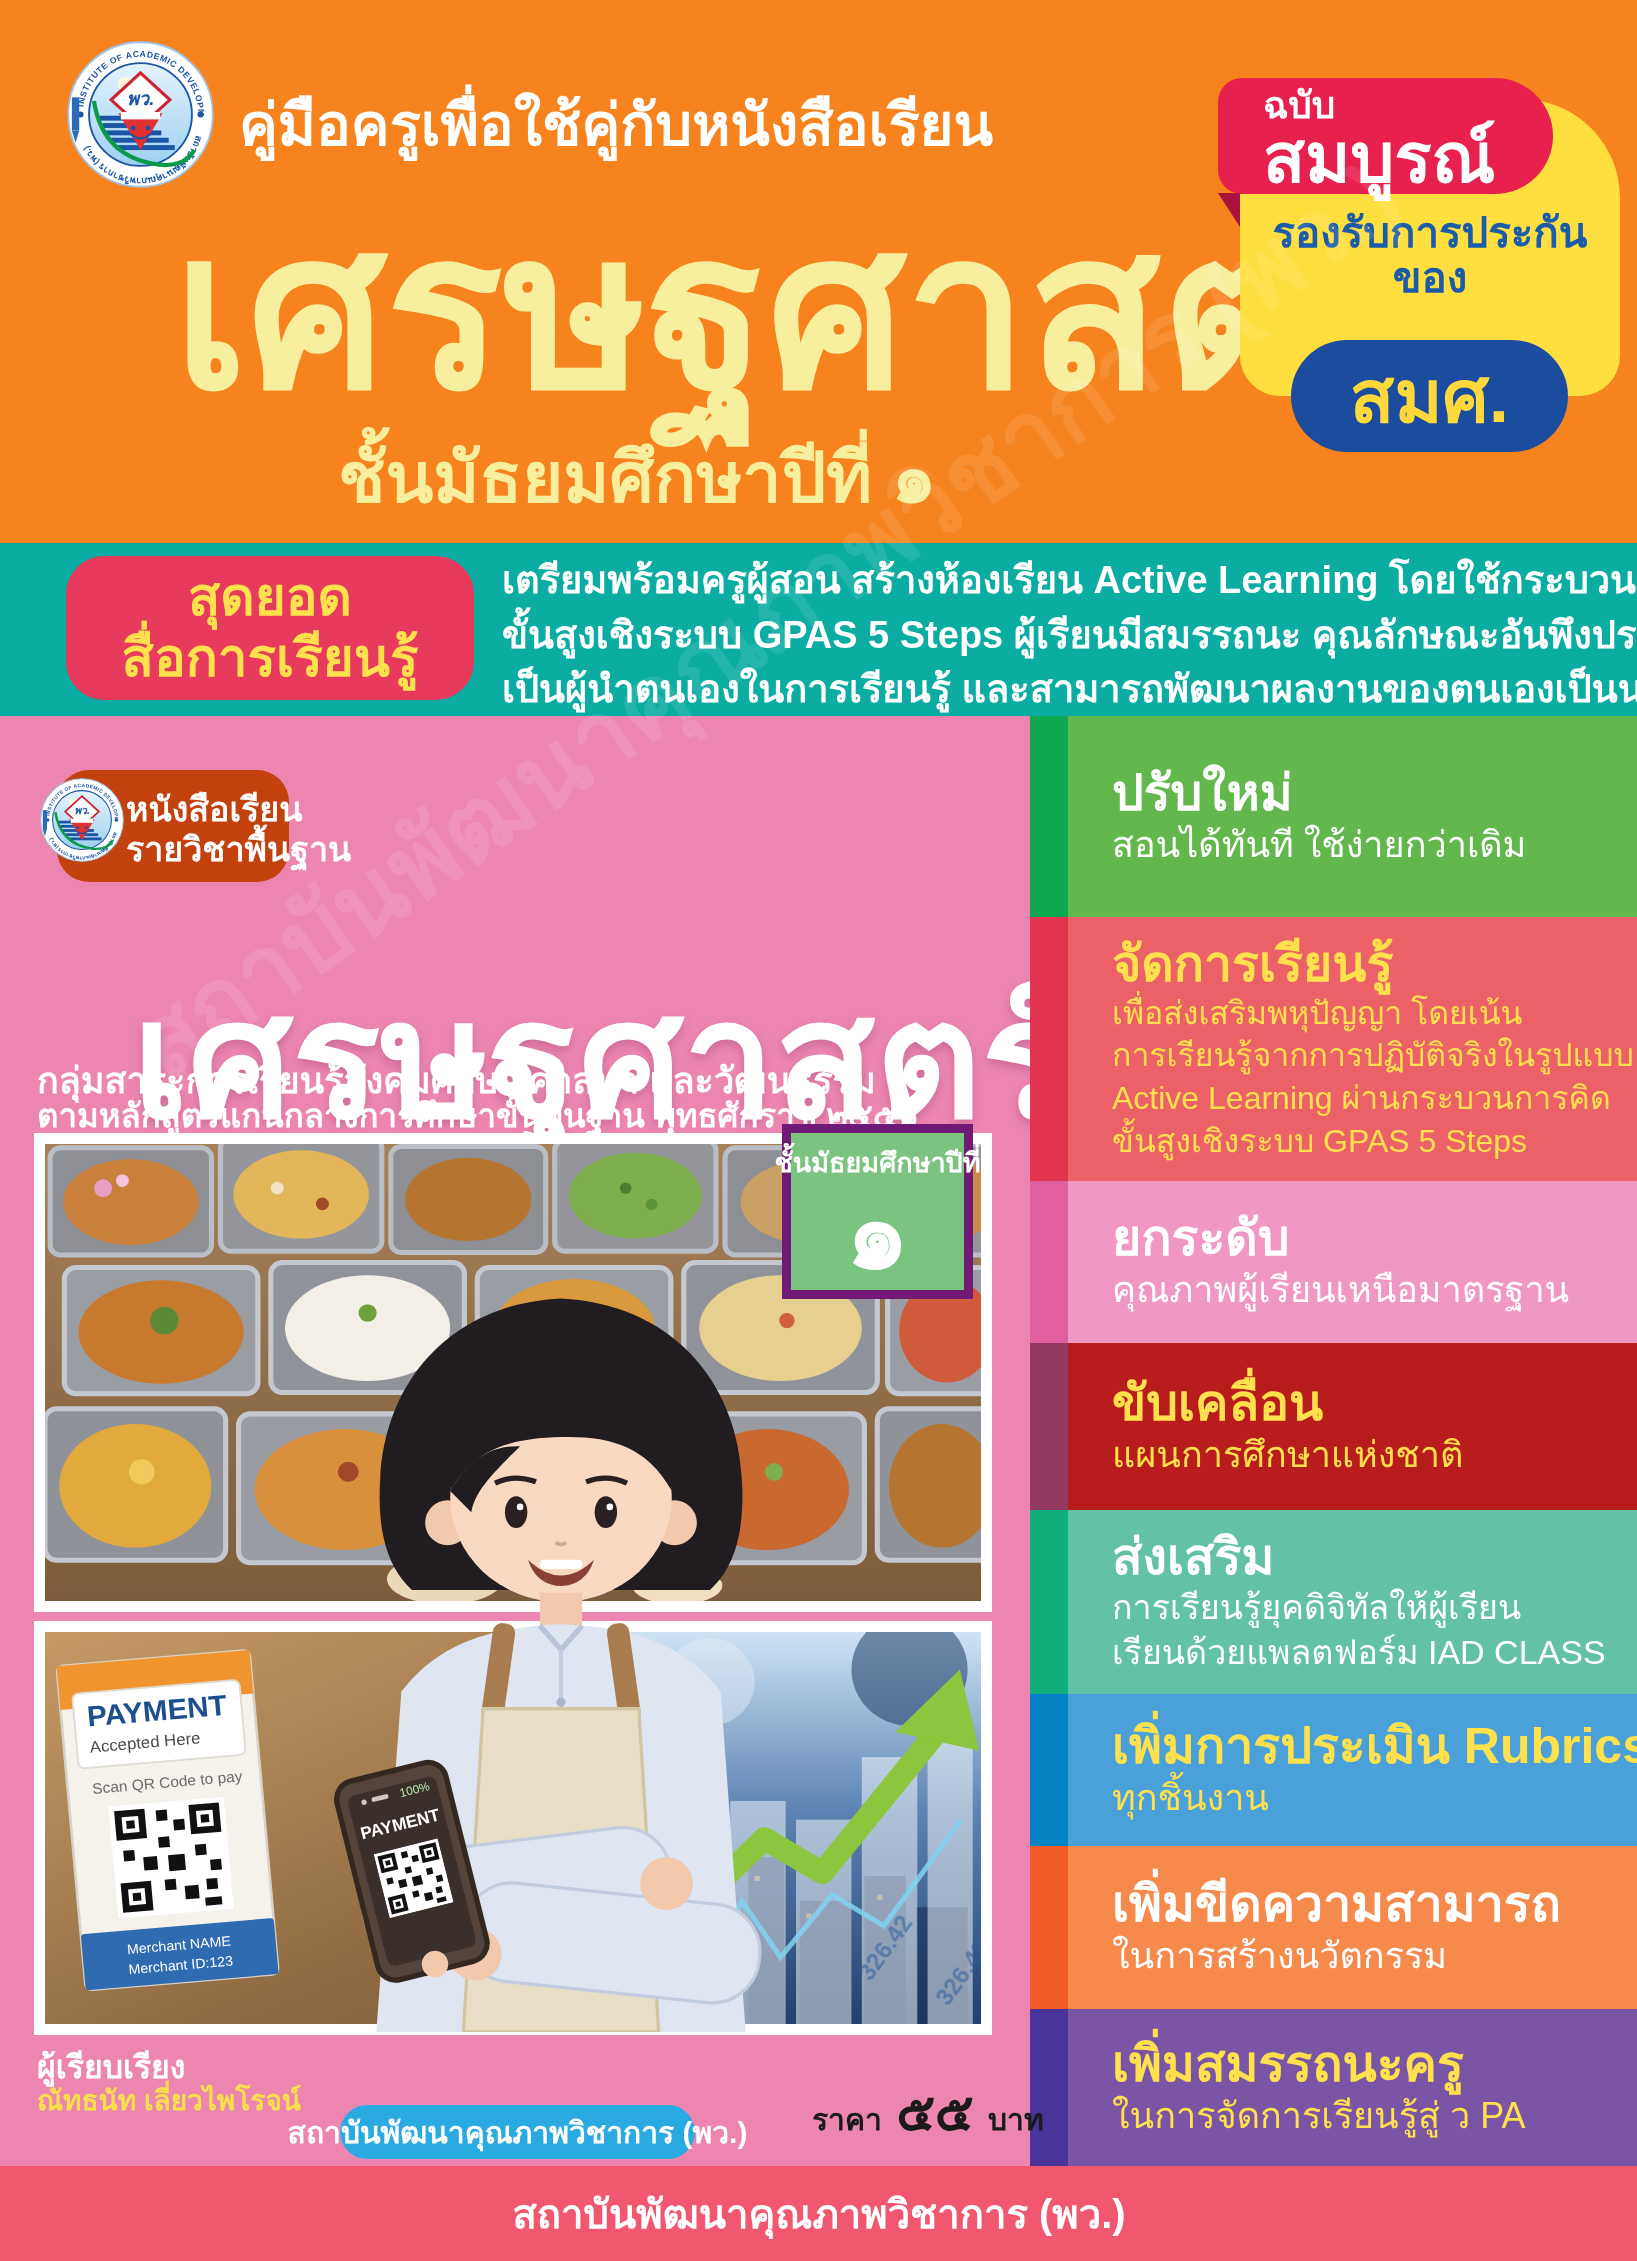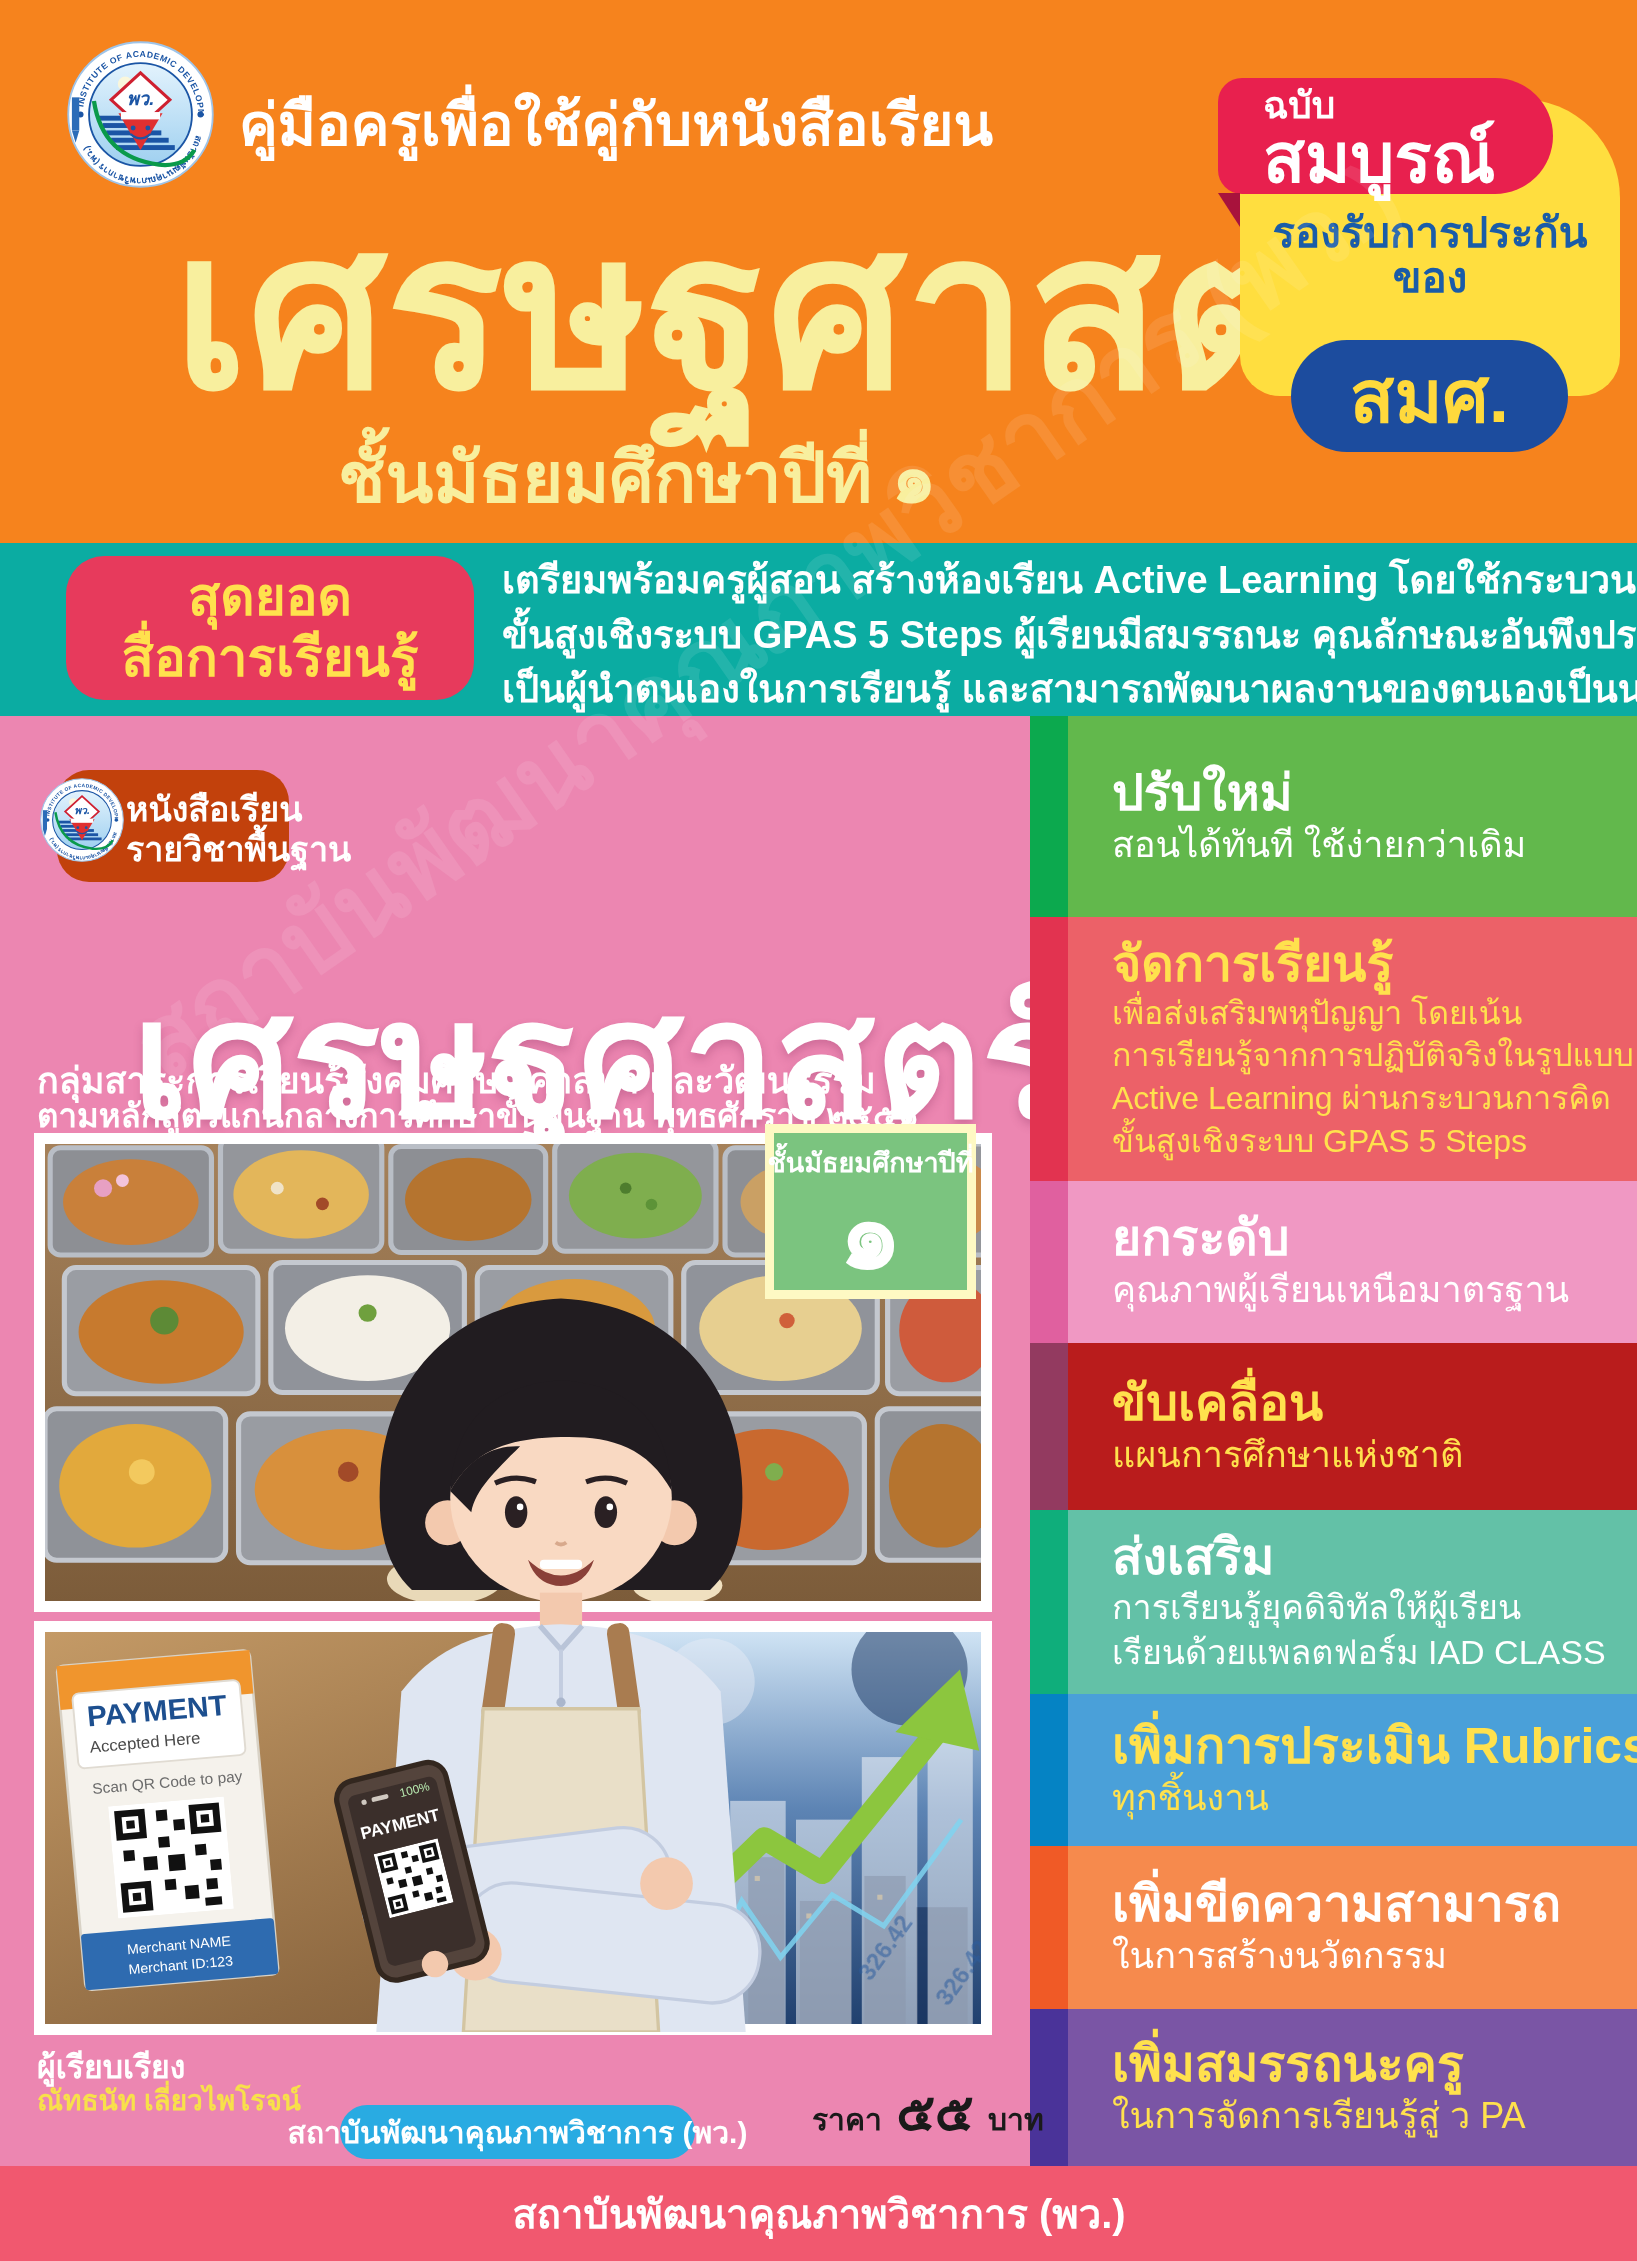--- a/index.html
+++ b/index.html
@@ -49,21 +49,21 @@
   .cover-logo{left:40px;top:778px;width:84px;height:84px;}
   .header-logo{left:67px;top:41px;width:147px;height:147px;}
   .cover-title{left:132px;top:929px;font-size:164px;font-weight:bold;color:#ffffff;
     text-shadow:0 5.3px 9.2px rgba(120,30,80,0.25);}
   .cover-sub1{left:37px;top:1052px;font-size:36px;font-weight:bold;color:#ffffff;}
   .cover-sub2{left:37px;top:1089px;font-size:33px;font-weight:bold;color:#ffffff;}
   .photo-frame{background:#ffffff;box-sizing:border-box;}
   .photo-top{left:34px;top:1133px;width:958px;height:479px;padding:10.6px;}
   .photo-bottom{left:34px;top:1621px;width:958px;height:414px;padding:10.6px;}
   .photo-frame svg{display:block;width:100%;height:100%;}
-  .grade-badge{left:765px;top:1124px;width:211px;height:175px;background:#fef9c3;padding:8.6px;box-sizing:border-box;z-index:4;}
+  .grade-badge{left:782px;top:1124px;width:191px;height:175px;background:#701a75;padding:8.6px;box-sizing:border-box;z-index:4;}
   .grade-badge-inner{width:100%;height:100%;background:#7BC47F;display:flex;flex-direction:column;align-items:center;}
   .grade-label{font-size:27px;font-weight:bold;color:#ffffff;margin-top:8px;}
   .grade-number{font-size:99px;font-weight:bold;color:#ffffff;line-height:1.0;}
   .boy{left:277px;top:1280px;width:568px;height:752px;z-index:5;}
   .author-heading{left:37px;top:2041px;font-size:32px;font-weight:bold;color:#ffffff;z-index:6;}
   .author-name{left:37px;top:2078px;font-size:28px;font-weight:bold;color:#F8E04A;z-index:6;}
   .price{left:812px;top:2071px;z-index:6;color:#1a1a1a;font-size:30px;font-weight:bold;display:flex;align-items:baseline;gap:14.5px;}
   .price .price-value{font-size:51px;font-family:"Liberation Serif", serif;font-weight:bold;}
   .publisher-pill{left:340px;top:2105px;width:355px;height:54px;background:#29ABE2;border-radius:27px;z-index:6;
     display:flex;align-items:center;justify-content:center;font-size:30px;font-weight:bold;color:#ffffff;}

